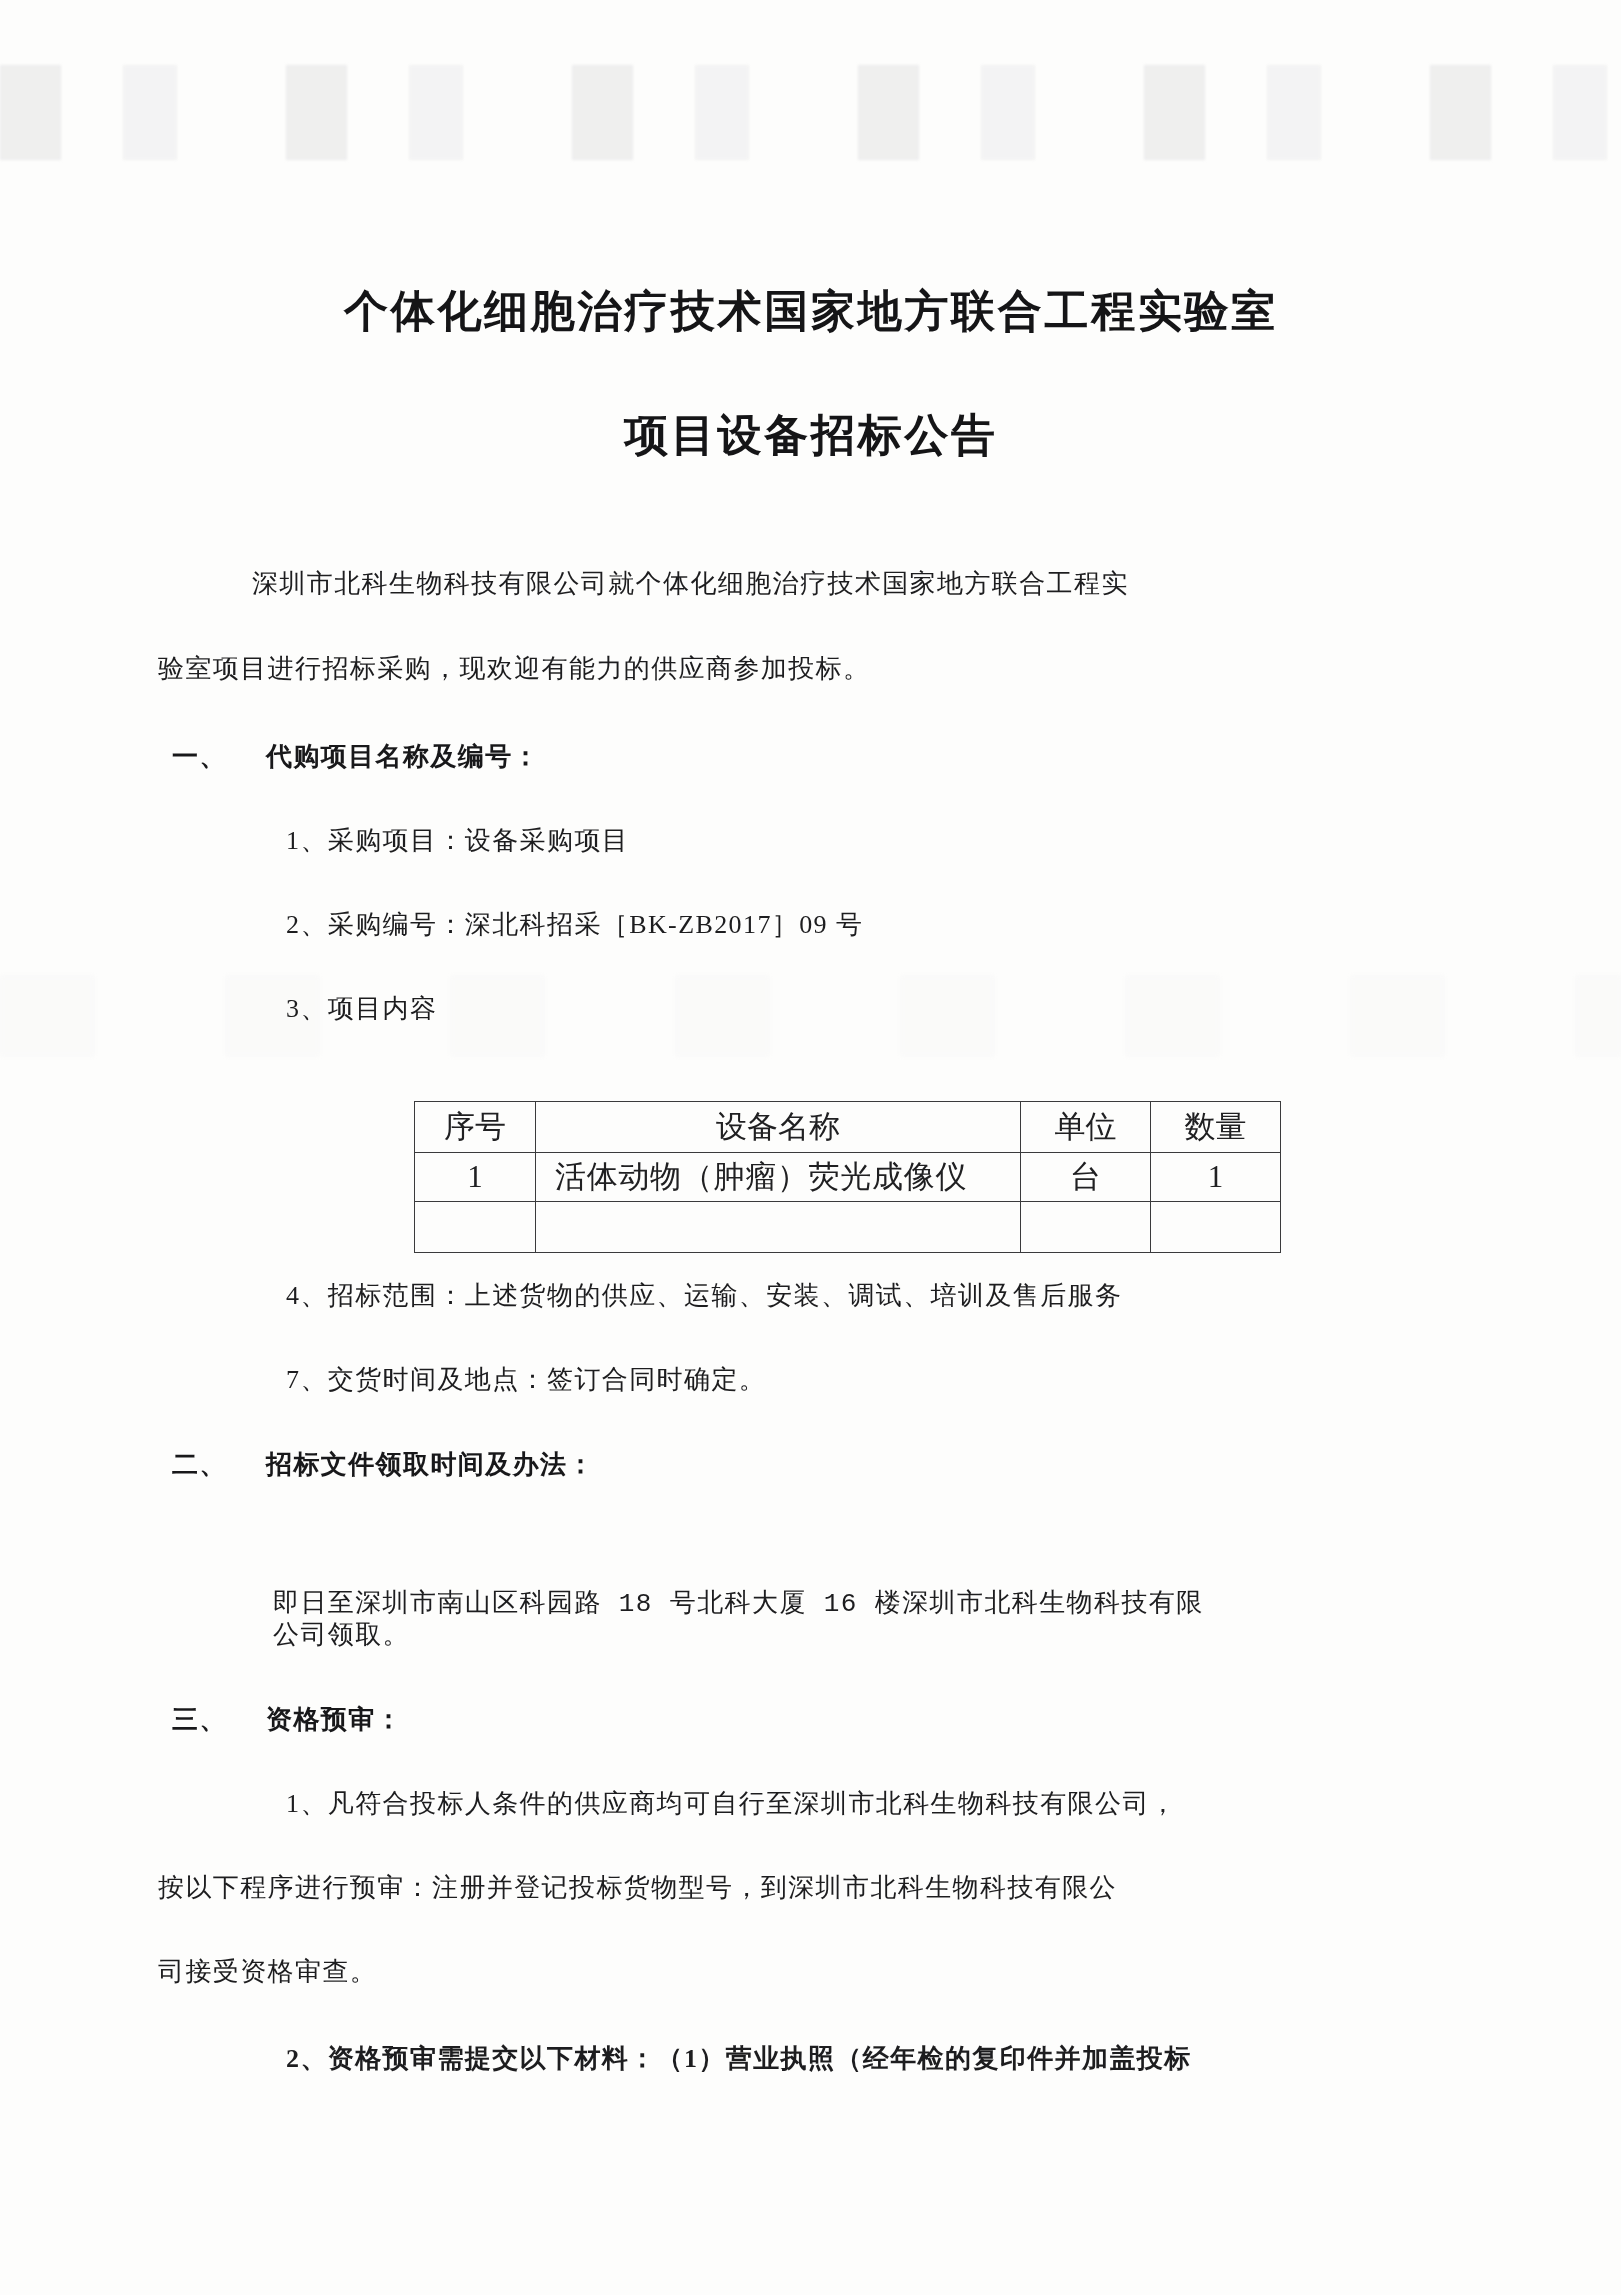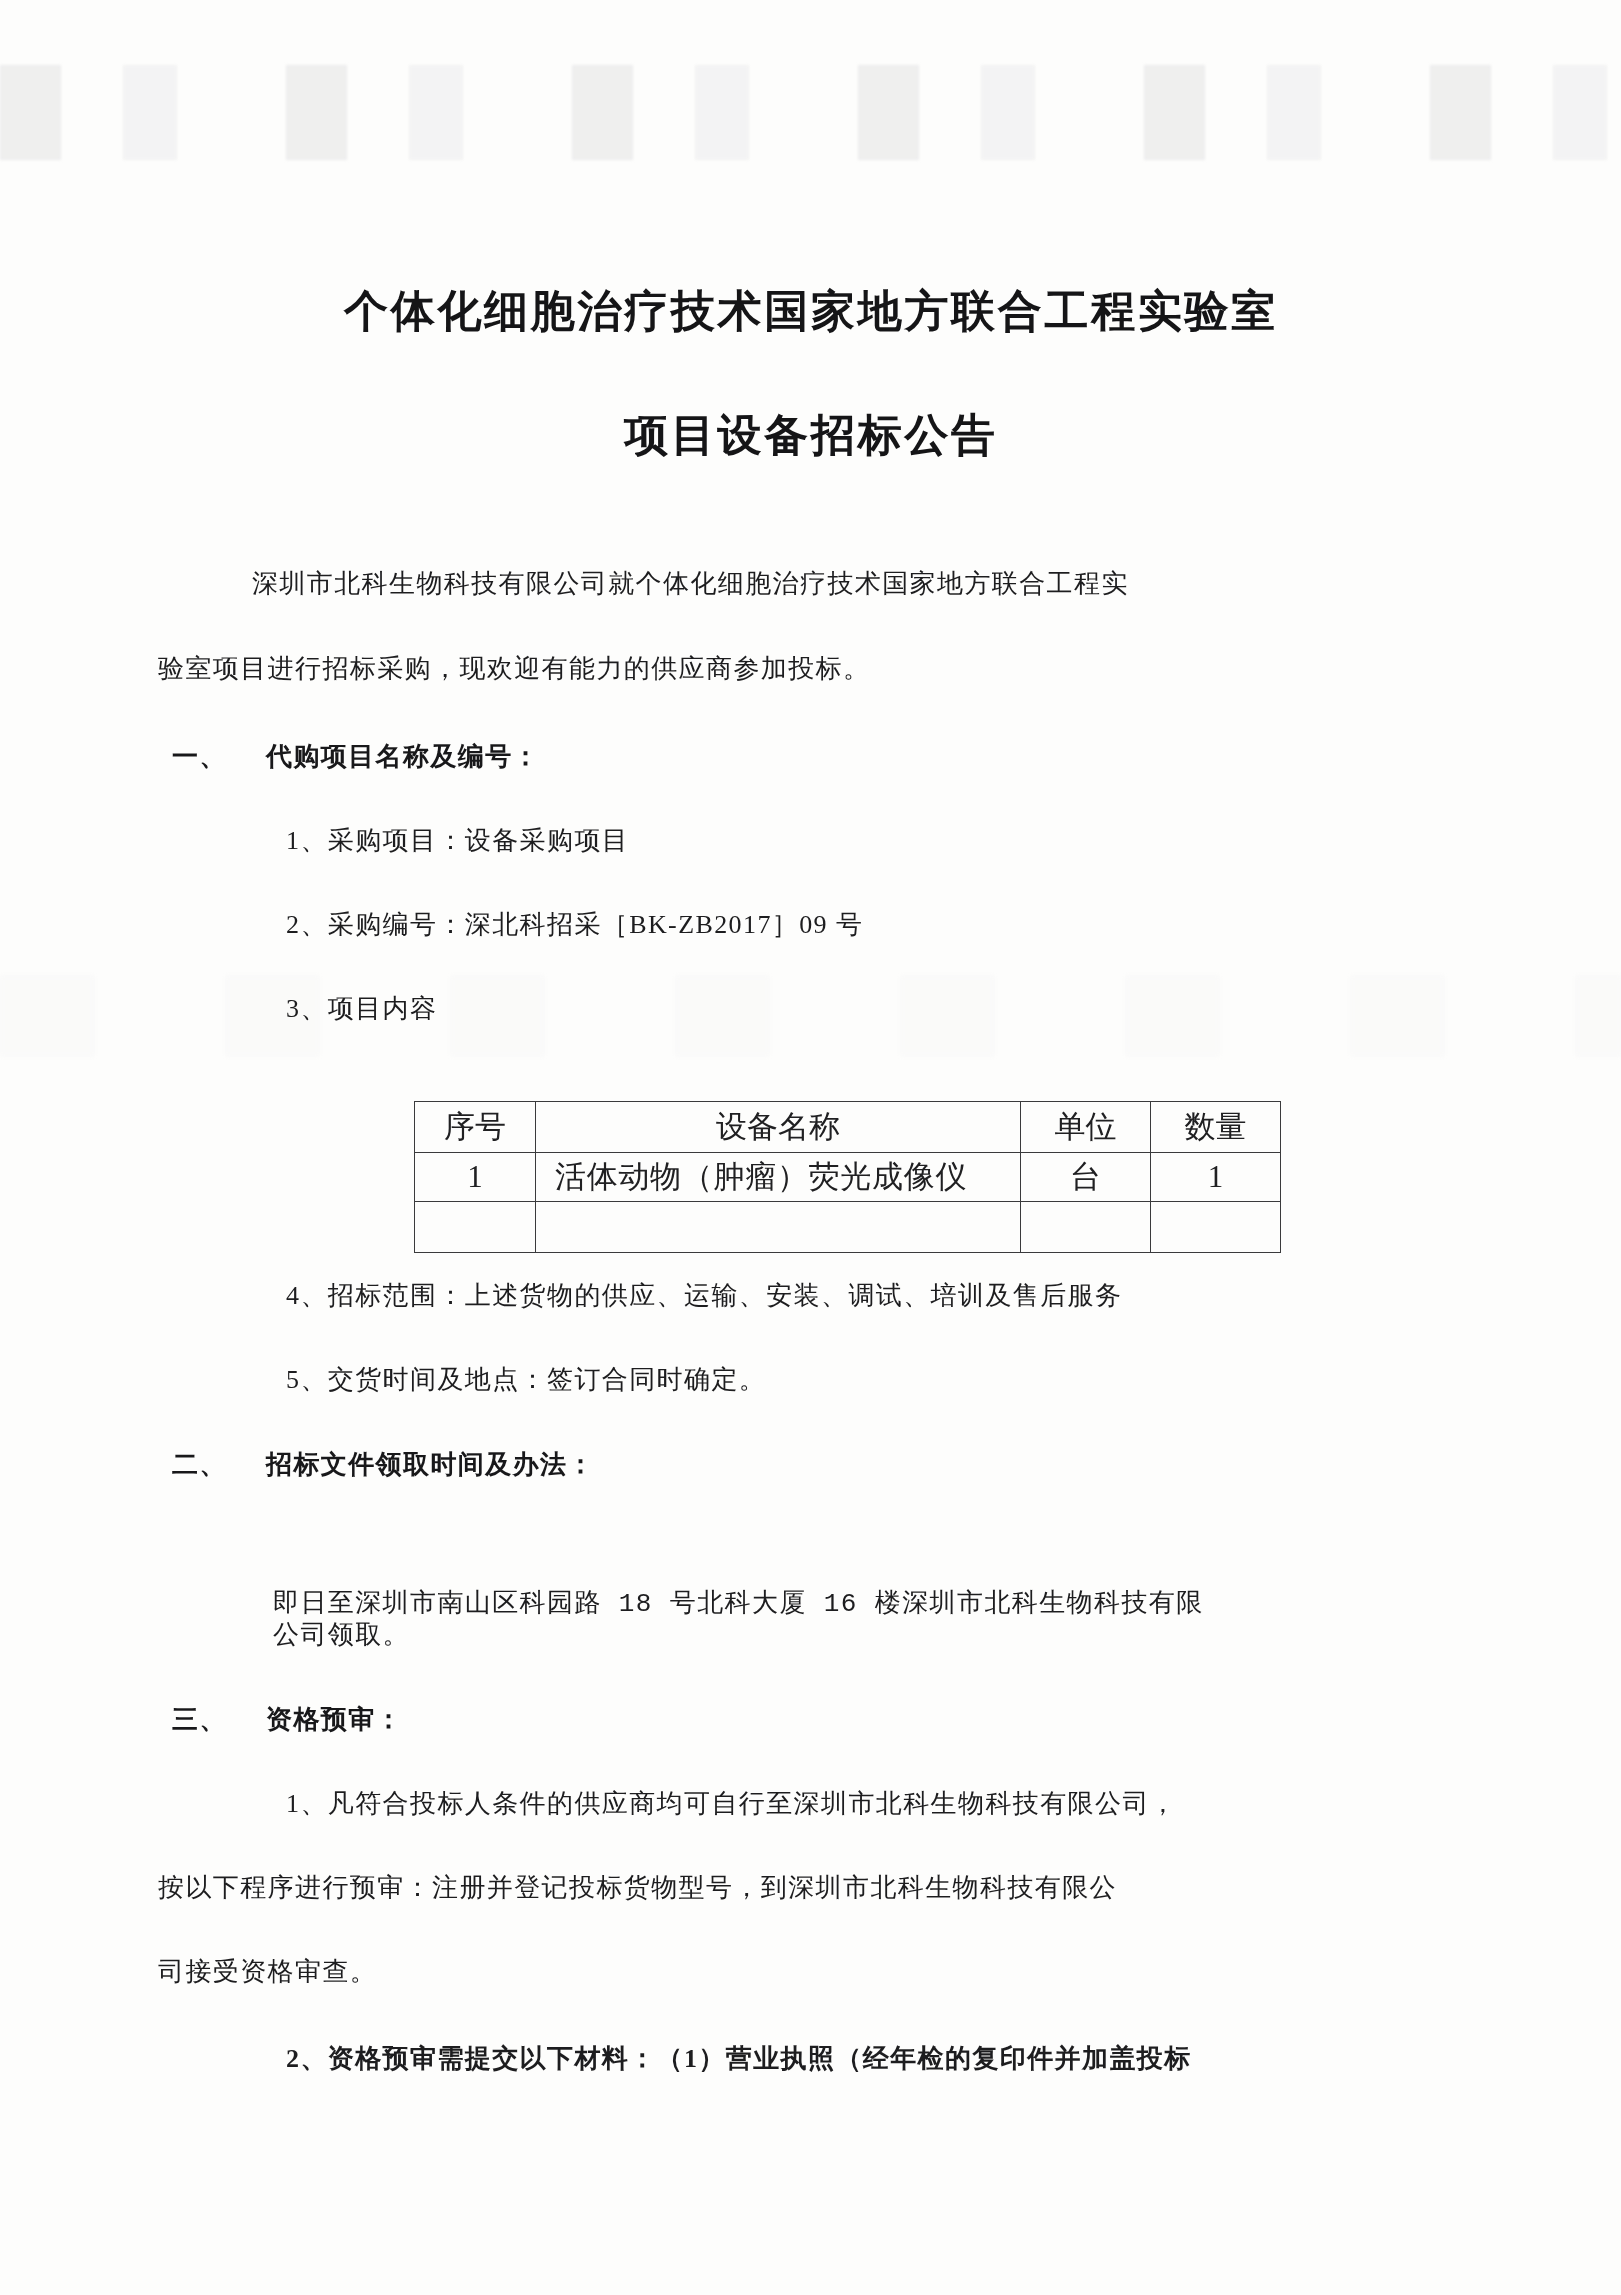--- a/index.html
+++ b/index.html
@@ -118,21 +118,21 @@
       <tr class="r2">
         <td></td>
         <td class="cell-name"></td>
         <td></td>
         <td></td>
       </tr>
     </tbody>
   </table>
 
   <div class="line" style="left:286px;top:1280px;">4、招标范围：上述货物的供应、运输、安装、调试、培训及售后服务</div>
-  <div class="line" style="left:286px;top:1364px;">5、交货时间及地点：签订合同时确定。</div>
+  <div class="line" style="left:286px;top:1364px;">7、交货时间及地点：签订合同时确定。</div>
 
   <div class="line heading" style="left:172px;top:1448px;width:1295px;">
     <span class="sec-num">二、</span>
     <span class="sec-title">招标文件领取时间及办法：</span>
   </div>
 
   <div class="line" style="left:273px;top:1588px;font-family:Liberation Mono, monospace;">即日至深圳市南山区科园路 18 号北科大厦 16 楼深圳市北科生物科技有限</div>
   <div class="line" style="left:273px;top:1619px;">公司领取。</div>
 
   <div class="line heading" style="left:172px;top:1703px;width:1295px;">

